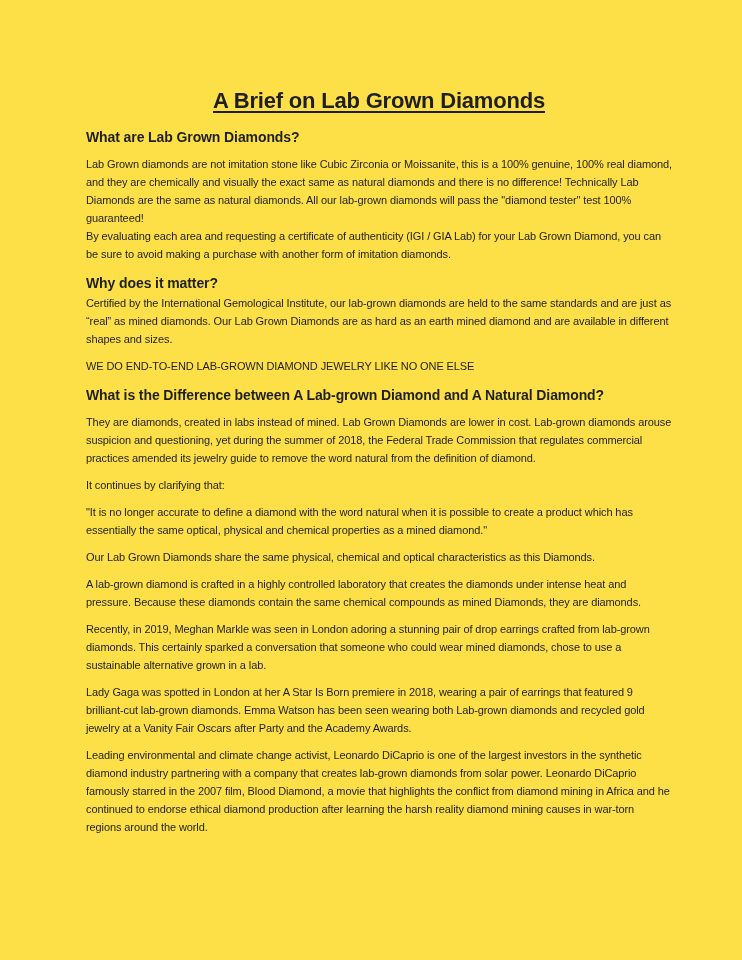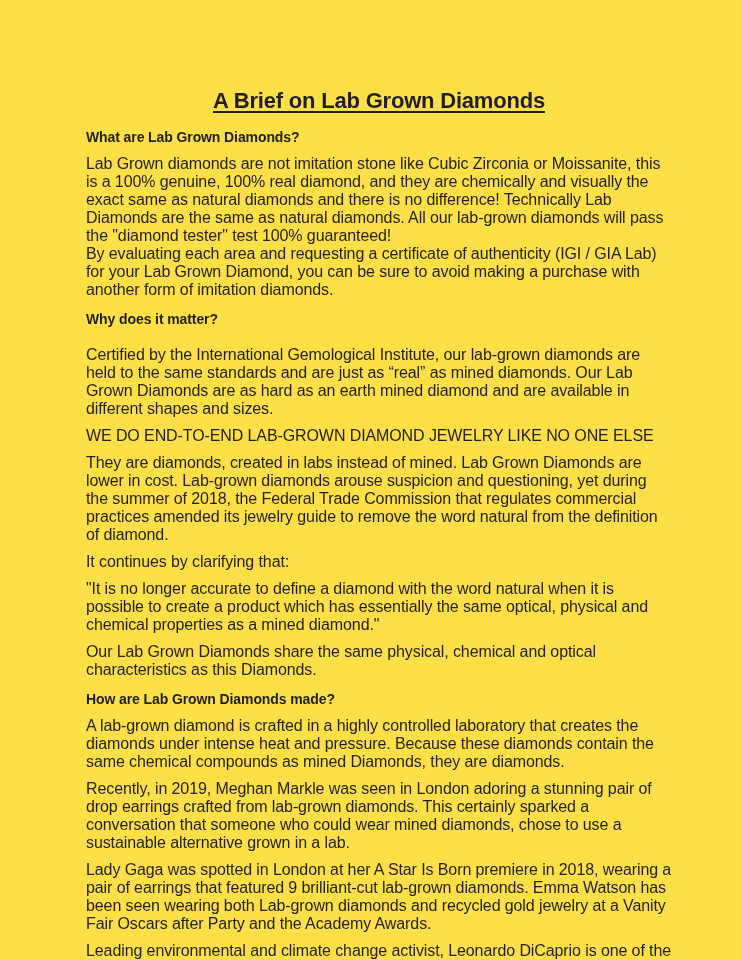--- a/index.html
+++ b/index.html
@@ -33,24 +33,24 @@
     font-size: 14px;
     font-weight: bold;
     line-height: 17px;
     margin: 12px 0 9px 0;
     letter-spacing: -0.1px;
   }
   .heading.first {
     margin-top: 0;
   }
   .heading.tight {
-    margin-bottom: 18px;
+    margin-bottom: 2px;
   }
   .para {
-    font-size: 16px;
+    font-size: 11px;
     line-height: 18px;
     margin: 0 0 9px 0;
     letter-spacing: -0.1px;
     white-space: pre-line;
   }
   .sec { margin: 0; }
 </style>
 </head>
 <body>
 
@@ -64,28 +64,28 @@
 By evaluating each area and requesting a certificate of authenticity (IGI / GIA Lab) for your Lab Grown Diamond, you can be sure to avoid making a purchase with another form of imitation diamonds.</p>
   </section>
 
   <section class="sec">
     <h2 class="heading tight">Why does it matter?</h2>
     <p class="para">Certified by the International Gemological Institute, our lab-grown diamonds are held to the same standards and are just as “real” as mined diamonds. Our Lab Grown Diamonds are as hard as an earth mined diamond and are available in different shapes and sizes.</p>
     <p class="para">WE DO END-TO-END LAB-GROWN DIAMOND JEWELRY LIKE NO ONE ELSE</p>
   </section>
 
   <section class="sec">
+    <h2 class="heading">What is the Difference between A Lab-grown Diamond and A Natural Diamond?</h2>
     <p class="para">They are diamonds, created in labs instead of mined. Lab Grown Diamonds are lower in cost. Lab-grown diamonds arouse suspicion and questioning, yet during the summer of 2018, the Federal Trade Commission that regulates commercial practices amended its jewelry guide to remove the word natural from the definition of diamond.</p>
     <p class="para">It continues by clarifying that:</p>
     <p class="para">"It is no longer accurate to define a diamond with the word natural when it is possible to create a product which has essentially the same optical, physical and chemical properties as a mined diamond."</p>
     <p class="para">Our Lab Grown Diamonds share the same physical, chemical and optical characteristics as this Diamonds.</p>
   </section>
 
   <section class="sec">
-    <h2 class="heading">How are Lab Grown Diamonds made?</h2>
     <p class="para">A lab-grown diamond is crafted in a highly controlled laboratory that creates the diamonds under intense heat and pressure. Because these diamonds contain the same chemical compounds as mined Diamonds, they are diamonds.</p>
   </section>
 
   <section class="sec">
     <p class="para">Recently, in 2019, Meghan Markle was seen in London adoring a stunning pair of drop earrings crafted from lab-grown diamonds. This certainly sparked a conversation that someone who could wear mined diamonds, chose to use a sustainable alternative grown in a lab.</p>
     <p class="para">Lady Gaga was spotted in London at her A Star Is Born premiere in 2018, wearing a pair of earrings that featured 9 brilliant-cut lab-grown diamonds. Emma Watson has been seen wearing both Lab-grown diamonds and recycled gold jewelry at a Vanity Fair Oscars after Party and the Academy Awards.</p>
     <p class="para">Leading environmental and climate change activist, Leonardo DiCaprio is one of the largest investors in the synthetic diamond industry partnering with a company that creates lab-grown diamonds from solar power. Leonardo DiCaprio famously starred in the 2007 film, Blood Diamond, a movie that highlights the conflict from diamond mining in Africa and he continued to endorse ethical diamond production after learning the harsh reality diamond mining causes in war-torn regions around the world.</p>
   </section>
 
 </div>

